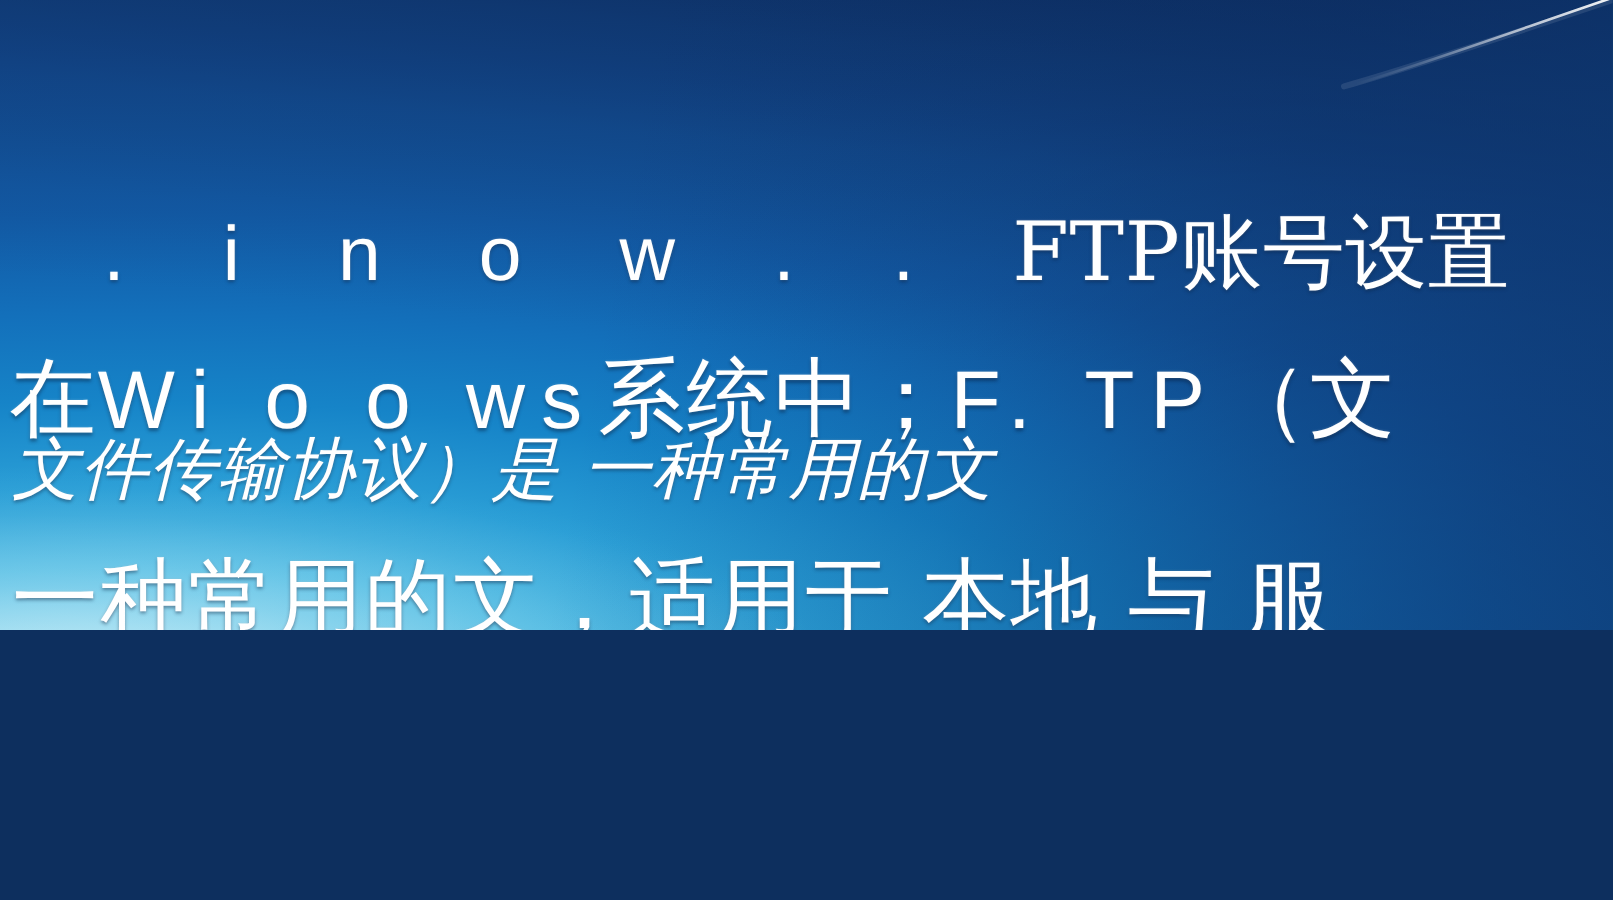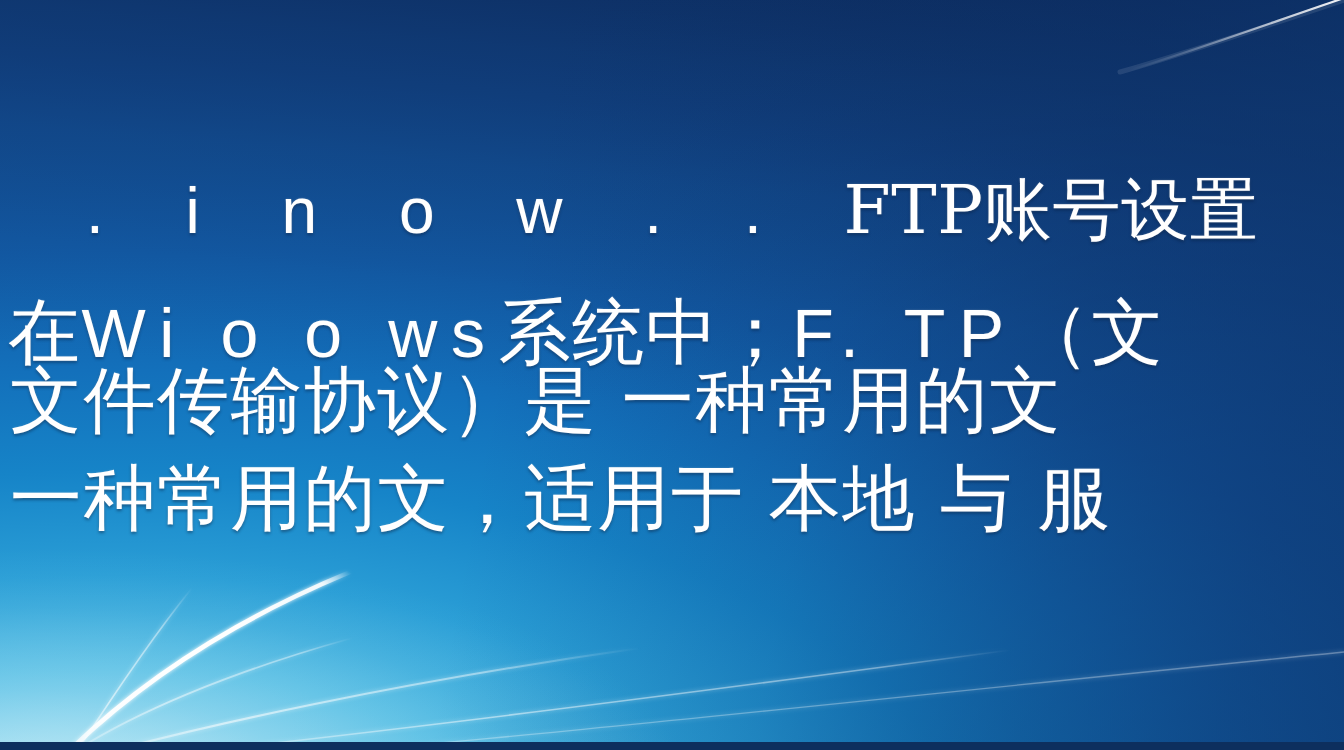--- a/index.html
+++ b/index.html
@@ -3,21 +3,21 @@
 <meta charset="utf-8">
 <style>
   html, body {
     margin: 0;
     padding: 0;
     background: #0d2f5e;
   }
   #slide {
     position: relative;
     width: 1344px;
-    height: 742px;
+    height: 525px;
     overflow: hidden;
     font-family: "Liberation Serif", "DejaVu Serif", serif;
     background: #0c4a6e;
   }
 
   
   .bg-base {
     position: absolute;
     inset: 0;
     background:
@@ -98,21 +98,21 @@
     font-weight: 400;
   }
 
   #line1 { left: 86px;  top: 176px; font-size: 68px; }
   #line1 .lat { letter-spacing: 0.50em; font-size: 64px; }
   #line1 .zh  { font-size: 68px; letter-spacing: 0.01em; }
 
   #line2 { left: 8px;   top: 268px; font-size: 72px; margin-top: 28px; }
   #line2 .lat { letter-spacing: 0.20em; font-size: 68px; }
 
-  #line3 { left: 10px;  top: 364px; font-size: 72px; letter-spacing: 0.03em; }
+  #line3 { left: 10px;  top: 364px; font-size: 56px; letter-spacing: 0.03em; font-style: italic; }
 
   #line4 { left: 10px;  top: 462px; font-size: 72px; letter-spacing: 0.03em; }
 </style>
 </head>
 <body>
 
 <div id="slide">
 
   <div class="bg-base"></div>
   <div class="bg-topdark"></div>

